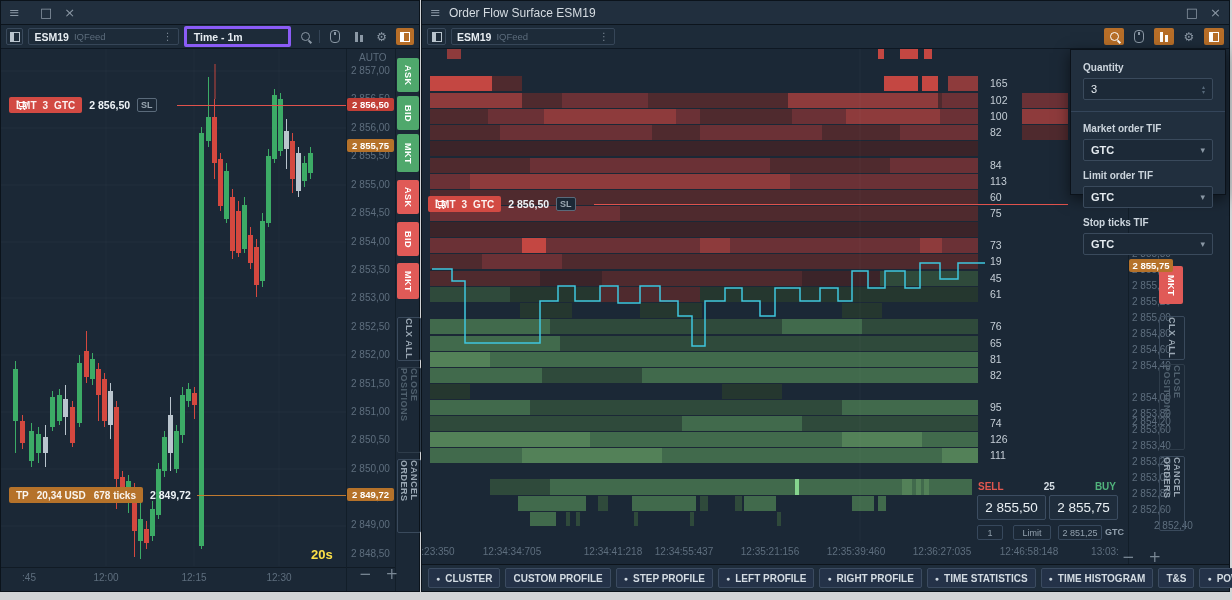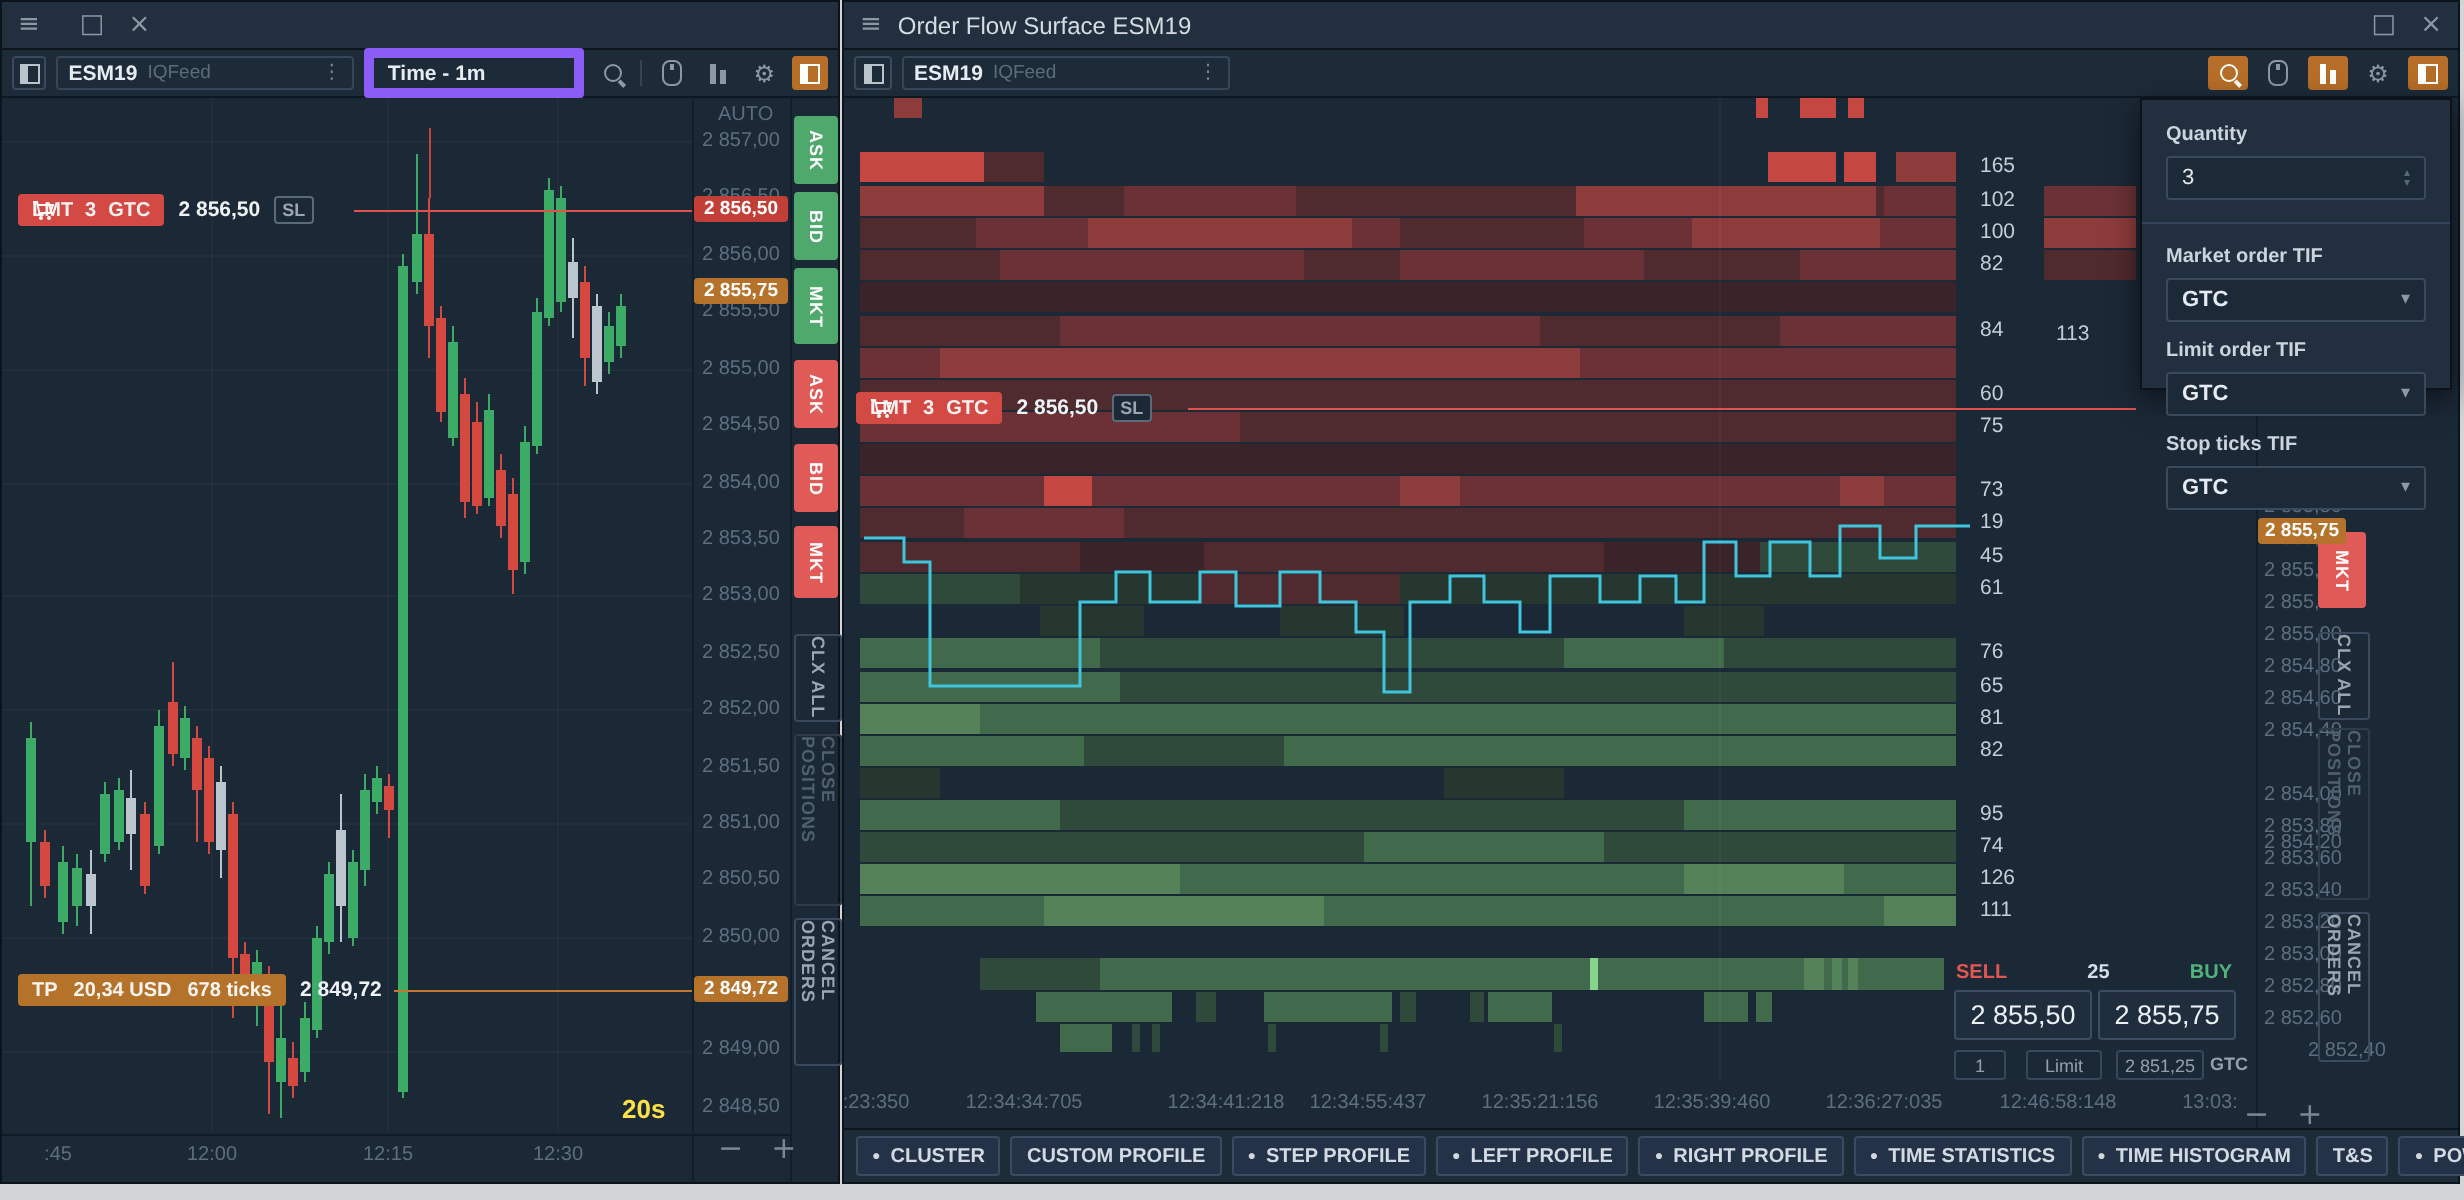--- a/index.html
+++ b/index.html
@@ -18,21 +18,21 @@
            gap:5px;padding:0 5px;position:relative;z-index:5;}
   .tb-panelbtn{width:17px;height:15px;border:1px solid #3a4a5c;border-radius:2px;display:flex;
                align-items:center;justify-content:center;color:#b9c4cd;}
   .half-sq{width:8px;height:8px;border:1.5px solid currentColor;position:relative;display:inline-block;}
   .half-sq::after{content:'';position:absolute;left:0;top:0;bottom:0;width:3px;background:currentColor;}
   .symbox{height:15px;border:1px solid #364658;border-radius:2px;display:flex;align-items:center;
           padding:0 5px;width:152px;color:#e6ecf1;font-size:10.5px;gap:5px;}
   .symbox b{font-size:10.5px;}
   .feed{color:#5c6c7c;font-size:9.5px;flex:1;}
   .kebab{color:#7a8794;font-size:10px;}
-  .aggbox{height:15px;border:5px solid #8b5cf6;border-radius:2px;display:flex;align-items:center;
+  .aggbox{height:15px;border:3px solid #8b5cf6;border-radius:2px;display:flex;align-items:center;
           padding:0 7px;width:96px;color:#e6ecf1;font-size:10.5px;font-weight:bold;}
   .tb-icon{width:20px;height:17px;display:flex;align-items:center;justify-content:center;color:#8b98a5;
            font-size:12px;border-radius:2px;cursor:pointer;}
   .tb-icon.orange{background:#b76e28;color:#fff;}
   .tb-sep{width:1px;height:13px;background:#34445600;border-left:1px solid #344456;}
   .i-mag{width:7px;height:7px;border:1.5px solid currentColor;border-radius:50%;position:relative;display:inline-block;}
   .i-mag::after{content:'';position:absolute;width:1.5px;height:4px;background:currentColor;left:7px;top:7px;transform:rotate(-45deg);}
   .i-mouse{width:8px;height:11px;border:1.5px solid currentColor;border-radius:4px;position:relative;display:inline-block;}
   .i-mouse::after{content:'';position:absolute;left:3px;top:1px;width:1.5px;height:3px;background:currentColor;}
   .i-cols{width:3px;height:10px;background:currentColor;position:relative;display:inline-block;margin-right:5px;}
@@ -463,21 +463,21 @@
         <polyline points="10,268 30,268 30,280 43,280 43,342 118,342 118,300 136,300 136,285 153,285 153,300 178,300 178,285 196,285 196,302 218,302 218,285 238,285 238,300 256,300 256,315 270,315 270,345 283,345 283,300 303,300 303,287 320,287 320,300 338,300 338,315 353,315 353,287 378,287 378,300 398,300 398,287 416,287 416,300 430,300 430,270 446,270 446,287 463,287 463,270 483,270 483,287 498,287 498,262 518,262 518,278 536,278 536,262 563,262" fill="none" stroke="#3fc6de" stroke-width="1.5"></polyline>
       </svg>
 
     <div class="sep-vline" style="left:706px;top:44px;bottom:27px;"></div>
     <div class="layer" id="right-overlay">
         <div class="vol-num" style="left: 568px; top: 76px;">165</div>
         <div class="vol-num" style="left: 568px; top: 93px;">102</div>
         <div class="vol-num" style="left: 568px; top: 109px;">100</div>
         <div class="vol-num" style="left: 568px; top: 125px;">82</div>
         <div class="vol-num" style="left: 568px; top: 158px;">84</div>
-        <div class="vol-num" style="left: 568px; top: 160px; margin-left: 38px;">113</div>
+        <div class="vol-num" style="left: 568px; top: 174px;">113</div>
         <div class="vol-num" style="left: 568px; top: 190px;">60</div>
         <div class="vol-num" style="left: 568px; top: 206px;">75</div>
         <div class="vol-num" style="left: 568px; top: 238px;">73</div>
         <div class="vol-num" style="left: 568px; top: 254px;">19</div>
         <div class="vol-num" style="left: 568px; top: 271px;">45</div>
         <div class="vol-num" style="left: 568px; top: 287px;">61</div>
         <div class="vol-num" style="left: 568px; top: 319px;">76</div>
         <div class="vol-num" style="left: 568px; top: 336px;">65</div>
         <div class="vol-num" style="left: 568px; top: 352px;">81</div>
         <div class="vol-num" style="left: 568px; top: 368px;">82</div>

